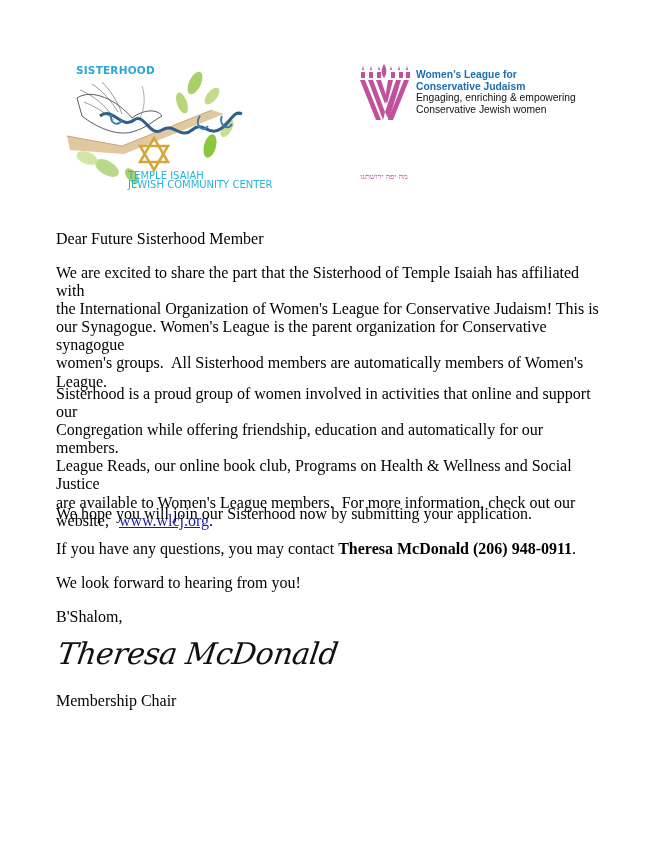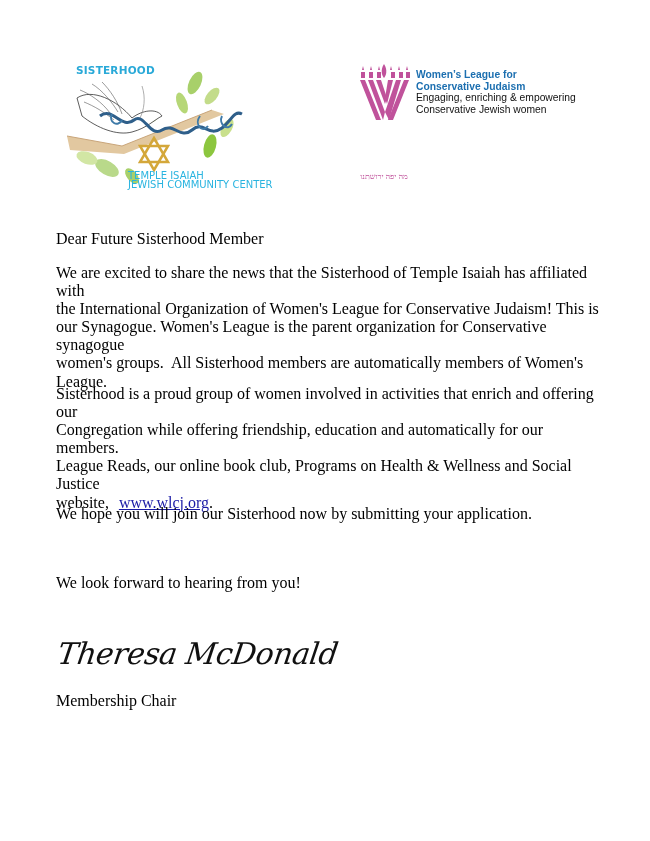--- a/index.html
+++ b/index.html
@@ -93,37 +93,40 @@
       <div class="org">Women’s League for</div>
       <div class="org">Conservative Judaism</div>
       <div class="tag">Engaging, enriching &amp; empowering</div>
       <div class="tag">Conservative Jewish women</div>
     </div>
   </div>
 
   <div class="p" style="top:230px;">Dear Future Sisterhood Member</div>
 
   <div class="p" style="top:264px;">
-    <div>We are excited to share the news that the Sisterhood of Temple Isaiah has affiliated with</div>
+    <div>We are excited to share the part that the Sisterhood of Temple Isaiah has affiliated with</div>
     <div>the International Organization of Women's League for Conservative Judaism! This is</div>
     <div>our Synagogue. Women's League is the parent organization for Conservative synagogue</div>
     <div style="white-space:pre;">women's groups.  All Sisterhood members are automatically members of Women's</div>
     <div>League.</div>
   </div>
 
   <div class="p" style="top:385px;">
-    <div>Sisterhood is a proud group of women involved in activities that enrich and offering our</div>
+    <div>Sisterhood is a proud group of women involved in activities that online and support our</div>
     <div>Congregation while offering friendship, education and automatically for our members.</div>
     <div>League Reads, our online book club, Programs on Health &amp; Wellness and Social Justice</div>
+    <div style="white-space:pre;">are available to Women's League members.  For more information, check out our</div>
     <div><span style="white-space:pre;margin-top:48px;">website, </span><span class="link">www.wlcj.org</span><span>.</span></div>
   </div>
 
   <div class="p" style="top:505px;">We hope you will join our Sisterhood now by submitting your application.</div>
 
+  <div class="p" style="top:540px;"><span style="white-space:pre;">If you have any questions, you may contact </span><span class="bold">Theresa McDonald (206) 948-0911</span><span>.</span></div>
 
   <div class="p" style="top:574px;">We look forward to hearing from you!</div>
 
+  <div class="p" style="top:608px;">B'Shalom,</div>
 
   <div class="signature">Theresa McDonald</div>
 
   <div class="p" style="top:692px;">Membership Chair</div>
 
 </div>
 
 </body></html>

